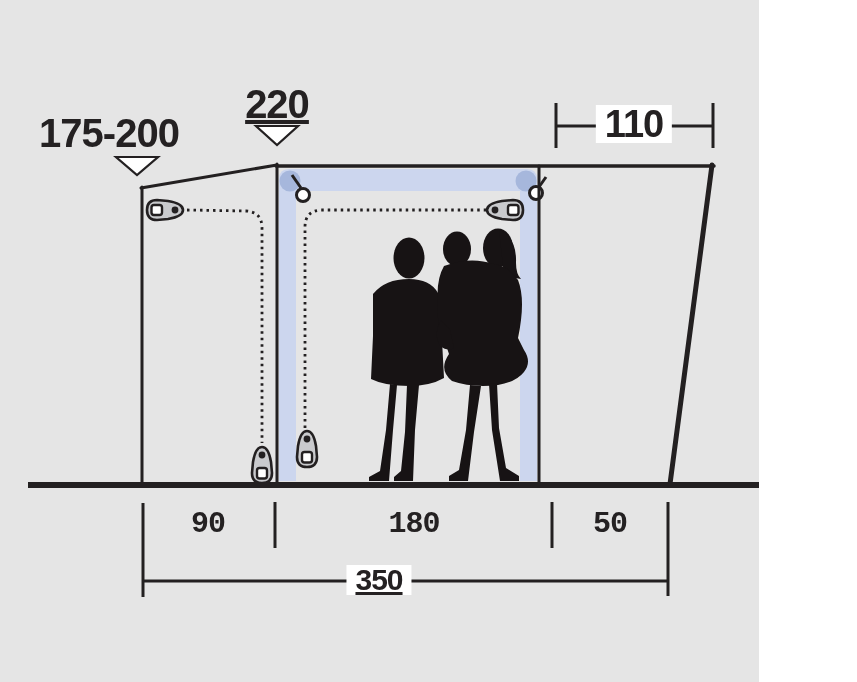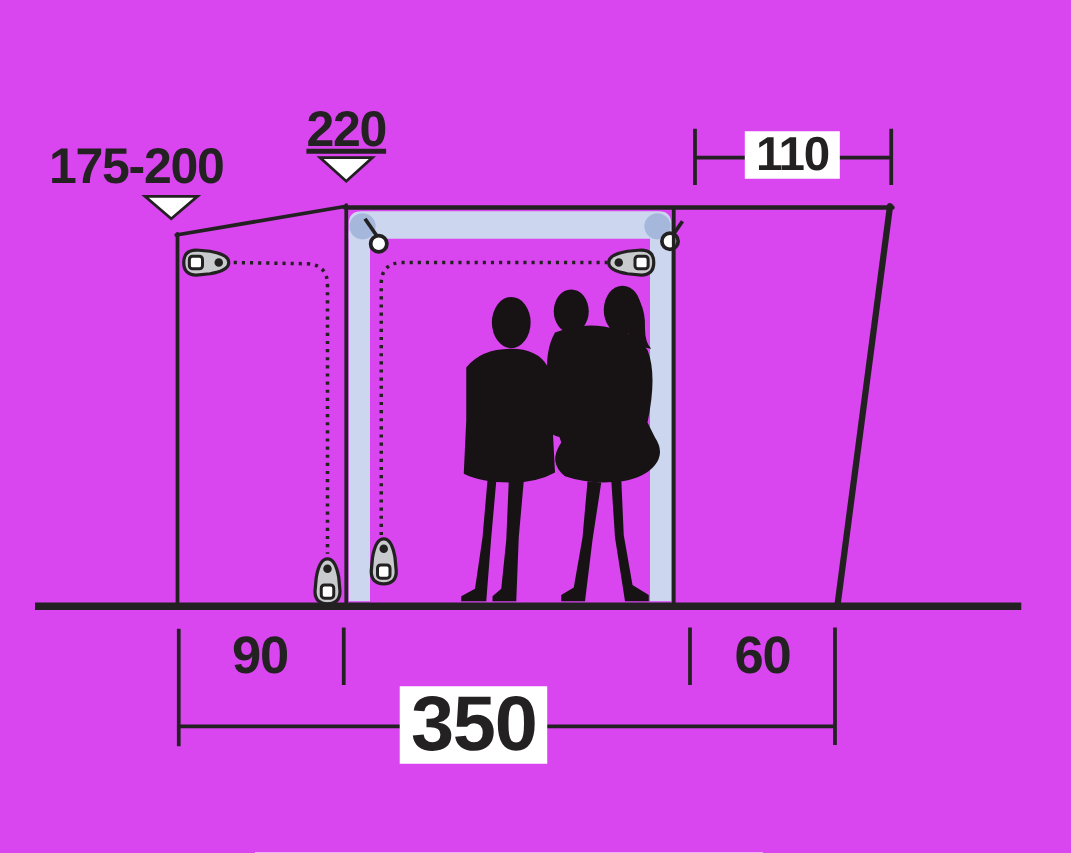--- a/index.html
+++ b/index.html
@@ -1,37 +1,37 @@
 <!DOCTYPE html>
 <html><head>
 <meta charset="utf-8">
 <style>
   html,body{margin:0;padding:0;background:#ffffff;}
   .canvas{
     position:relative;
-    width:857px;height:682px;
-    background:#d946ef;
+    width:759px;height:682px;
+    background:#e5e5e5;
     font-family:"Liberation Sans", sans-serif;
     overflow:hidden;
   }
   .canvas svg{position:absolute;left:0;top:0;}
   .dim-label{
     position:absolute;
     transform:translate(-50%,-50%);
     font-weight:700;
     color:#242122;
     letter-spacing:-1px;
     white-space:nowrap;
     line-height:1;
     z-index:2;
   }
   .fs40{font-size:40px;}
   .fs38{font-size:38px;}
-  .fs42{font-size:42px;}
-  .fs46{font-size:62px;}
+  .fs42{font-size:30px;font-family:Liberation Mono, monospace;}
+  .fs46{font-size:30px;text-decoration:underline;}
   .onwire{background:#ffffff;padding:0 9px;text-align:center;}
 </style>
 </head>
 <body>
 
 <div class="canvas">
 
   <svg width="857" height="682" viewBox="0 0 857 682">
 
     <g>
@@ -106,16 +106,17 @@
       <line x1="552" y1="502" x2="552" y2="548"></line>
       <line x1="668" y1="502" x2="668" y2="596"></line>
       <line x1="143" y1="581" x2="668" y2="581"></line>
     </g>
   </svg>
 
   <div class="dim-label fs40" style="left:109px;top:133px;">175-200</div>
   <div class="dim-label fs40" style="left:277px;top:104px;text-decoration:underline;">220</div>
   <div class="dim-label fs38 onwire" style="left:634px;top:124px;">110</div>
   <div class="dim-label fs42" style="left:208px;top:524px;">90</div>
-  <div class="dim-label fs42" style="left:610px;top:524px;">60</div>
+  <div class="dim-label fs42" style="left:414px;top:524px;">180</div>
+  <div class="dim-label fs42" style="left:610px;top:524px;">50</div>
   <div class="dim-label fs46 onwire" style="left:379px;top:580px;">350</div>
 
 </div>
 
 </body></html>

